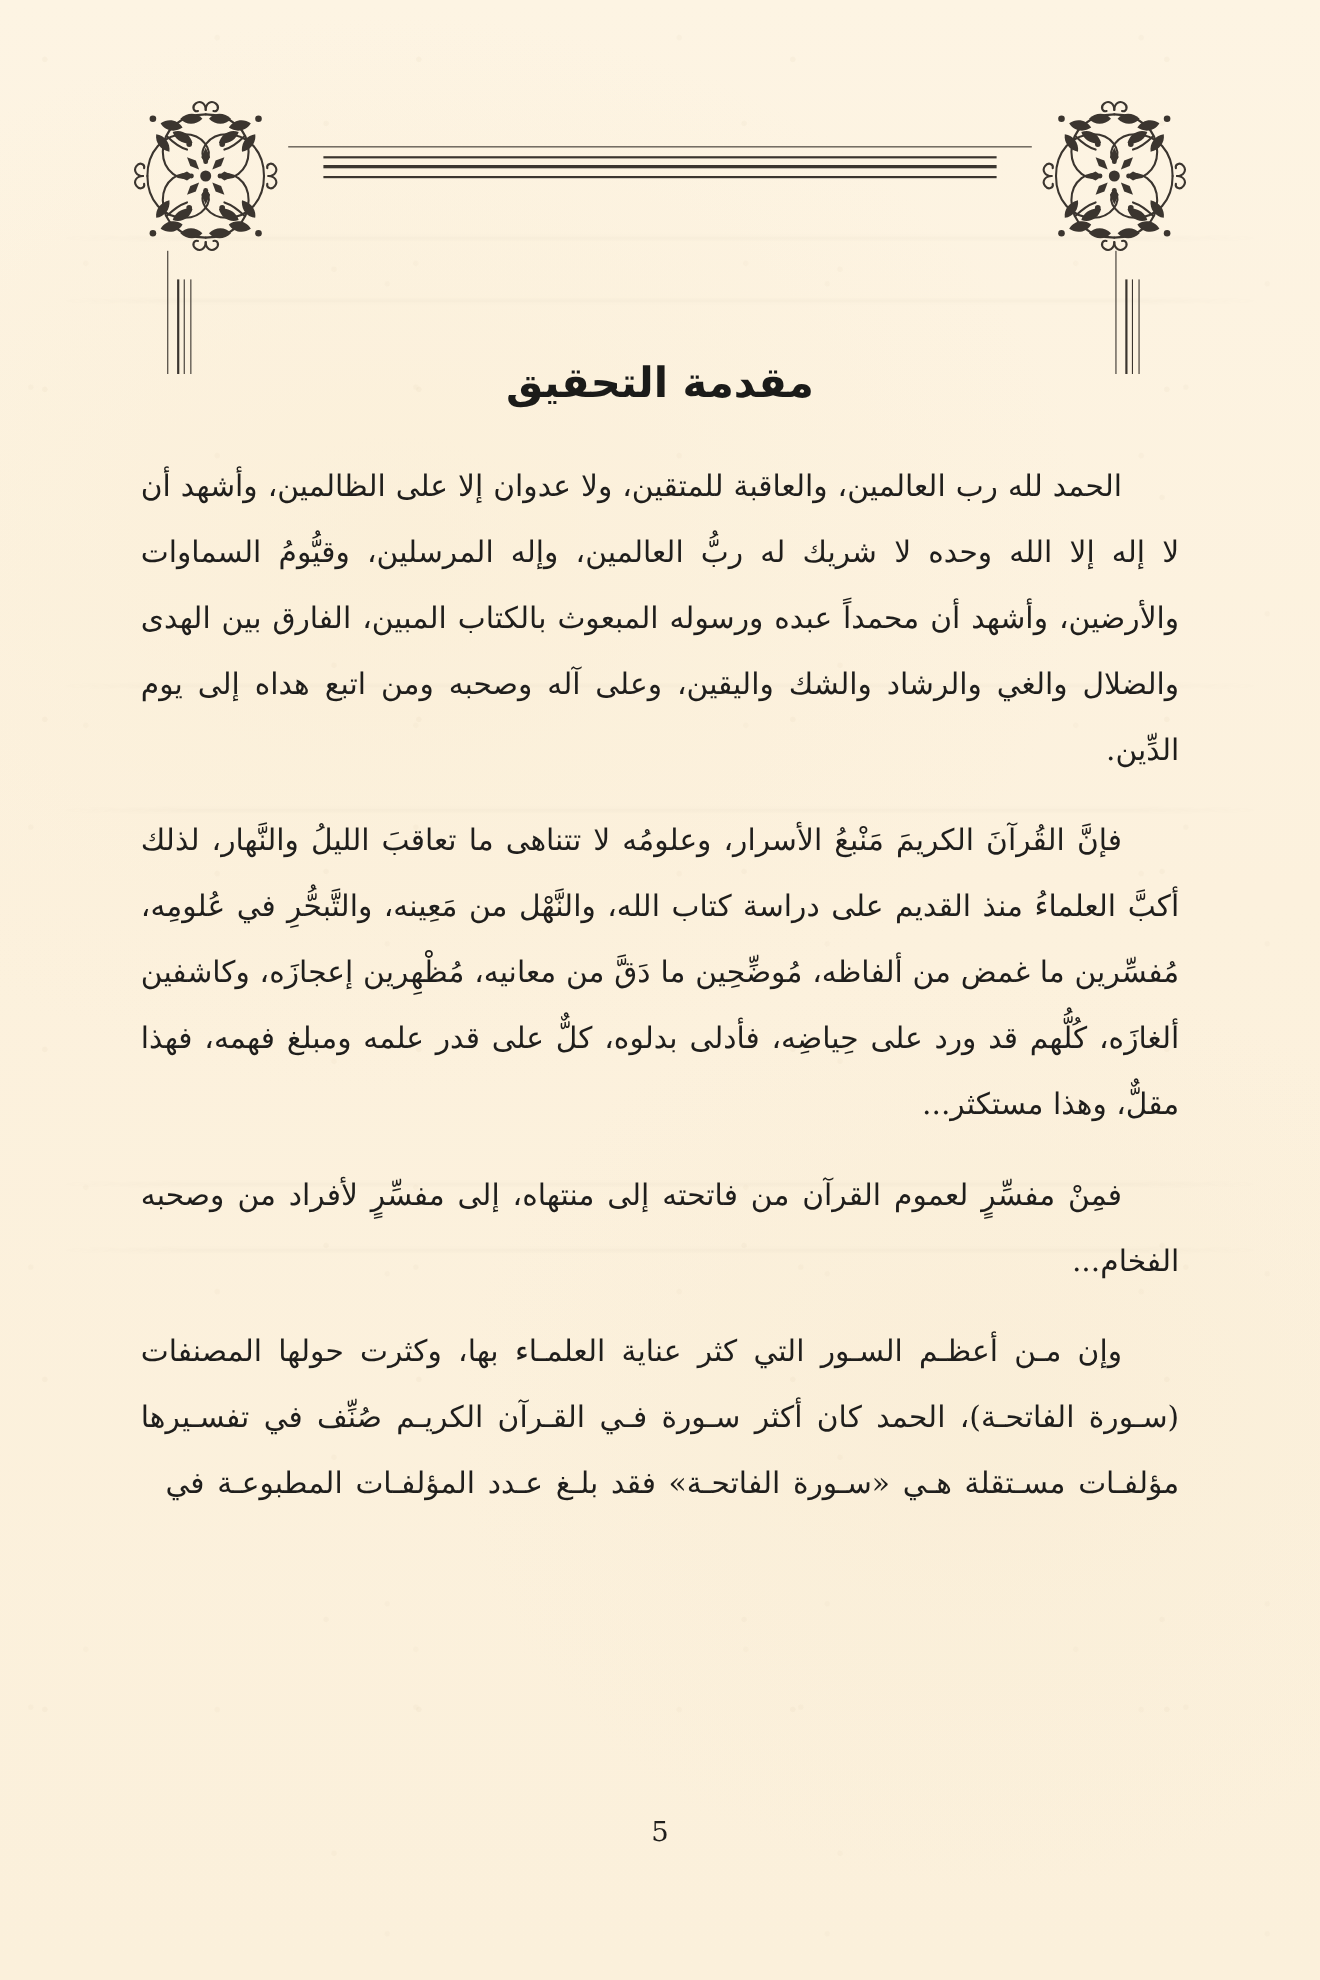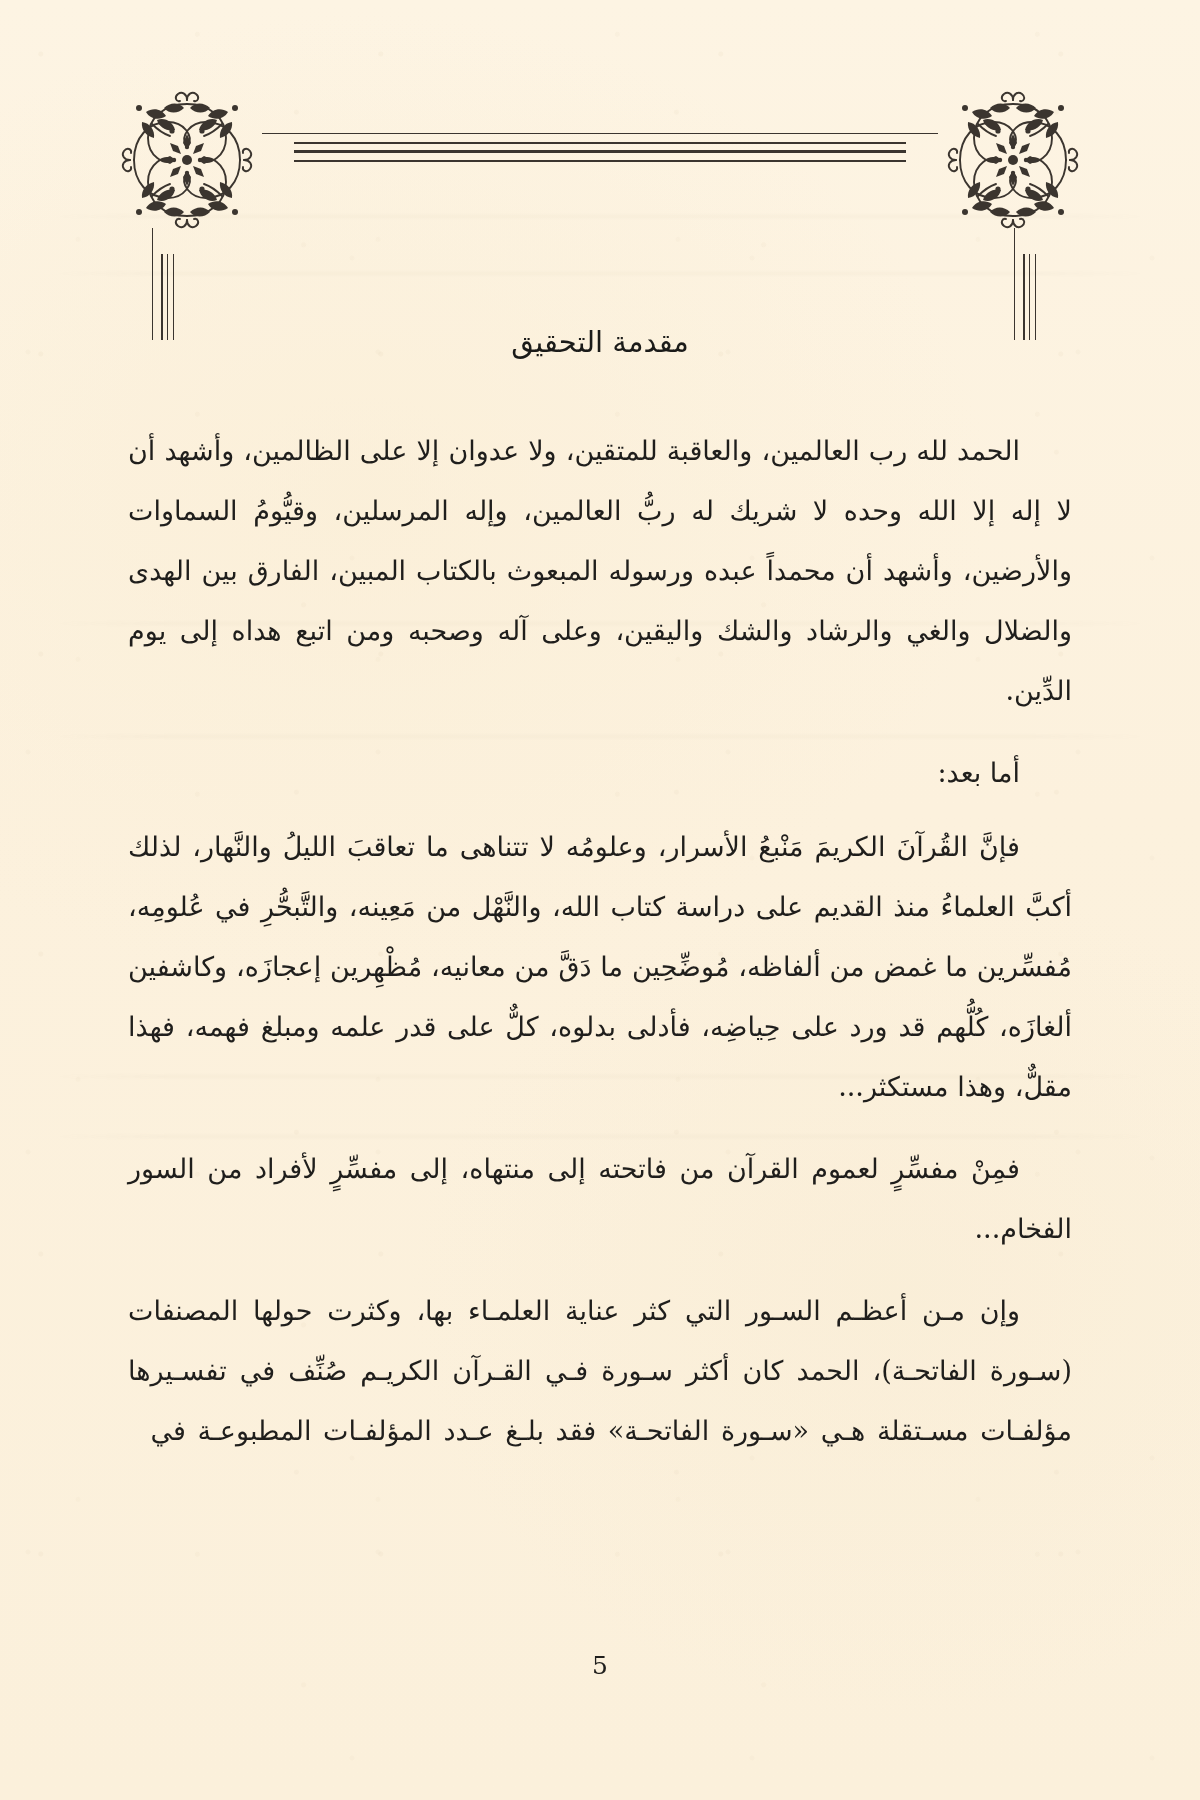--- a/index.html
+++ b/index.html
@@ -128,25 +128,25 @@
   .content {
     position: absolute;
     top: 322px;
     left: 128px;
     right: 128px;
   }
 
   .page-title {
     text-align: center;
     font-family: "DejaVu Sans", "Liberation Sans", sans-serif;
-    font-weight: 400;
-    font-size: 29px;
+    font-weight: 700;
+    font-size: 38px;
     letter-spacing: 0;
     color: #1b1b19;
-    margin: 0 0 58px 0;
+    margin: 0 0 38px 0;
     line-height: 1.4;
   }
 
   p.body {
     margin: 0 0 22px 0;
     font-family: "DejaVu Serif", "Liberation Serif", serif;
     font-size: 27px;
     line-height: 60px;
     text-align: justify;
     text-justify: inter-word;
@@ -368,25 +368,24 @@
       <i class="v4"></i>
     </div>
   </div>
 
   <div class="content">
 
     <h1 class="page-title">مقدمة التحقيق</h1>
 
     <p class="body">الحمد لله رب العالمين، والعاقبة للمتقين، ولا عدوان إلا على الظالمين، وأشهد أن لا إله إلا الله وحده لا شريك له ربُّ العالمين، وإله المرسلين، وقيُّومُ السماوات والأرضين، وأشهد أن محمداً عبده ورسوله المبعوث بالكتاب المبين، الفارق بين الهدى والضلال والغي والرشاد والشك واليقين، وعلى آله وصحبه ومن اتبع هداه إلى يوم الدِّين.</p>
 
-    <p class="body noindent tight" style="text-align:right; text-indent:52px;">أما بعد:</p>
 
     <p class="body">فإنَّ القُرآنَ الكريمَ مَنْبعُ الأسرار، وعلومُه لا تتناهى ما تعاقبَ الليلُ والنَّهار، لذلك أكبَّ العلماءُ منذ القديم على دراسة كتاب الله، والنَّهْل من مَعِينه، والتَّبحُّرِ في عُلومِه، مُفسِّرين ما غمض من ألفاظه، مُوضِّحِين ما دَقَّ من معانيه، مُظْهِرين إعجازَه، وكاشفين ألغازَه، كُلُّهم قد ورد على حِياضِه، فأدلى بدلوه، كلٌّ على قدر علمه ومبلغ فهمه، فهذا مقلٌّ، وهذا مستكثر...</p>
 
-    <p class="body">فمِنْ مفسِّرٍ لعموم القرآن من فاتحته إلى منتهاه، إلى مفسِّرٍ لأفراد من السور الفخام...</p>
+    <p class="body">فمِنْ مفسِّرٍ لعموم القرآن من فاتحته إلى منتهاه، إلى مفسِّرٍ لأفراد من وصحبه الفخام...</p>
 
     <p class="body spaced">وإن مـن أعظـم السـور التي كثر عناية العلمـاء بها، وكثرت حولها المصنفات (سـورة الفاتحـة)، الحمد كان أكثر سـورة فـي القـرآن الكريـم صُنِّف في تفسـيرها مؤلفـات مسـتقلة هـي «سـورة الفاتحـة» فقد بلـغ عـدد المؤلفـات المطبوعـة في</p>
 
   </div>
 
   <div class="page-number">5</div>
 
 </div>
 
 </body></html>

